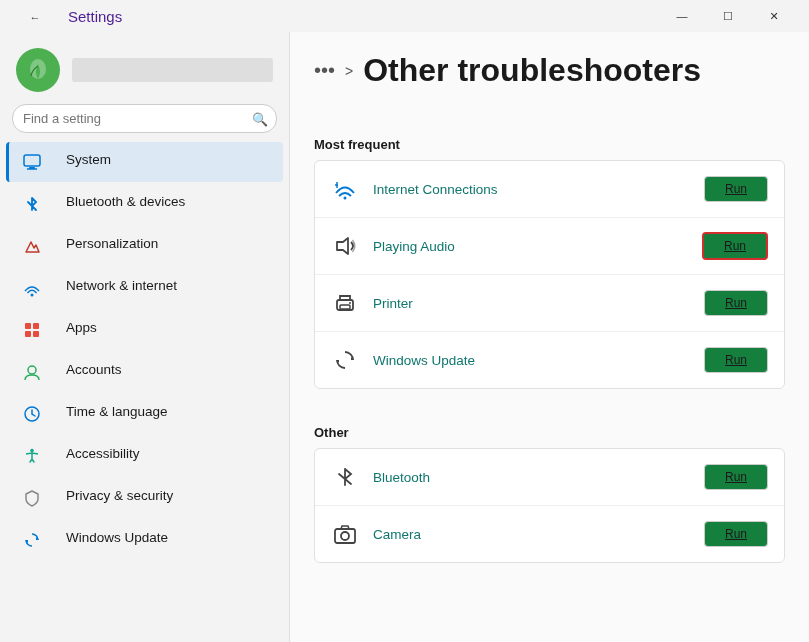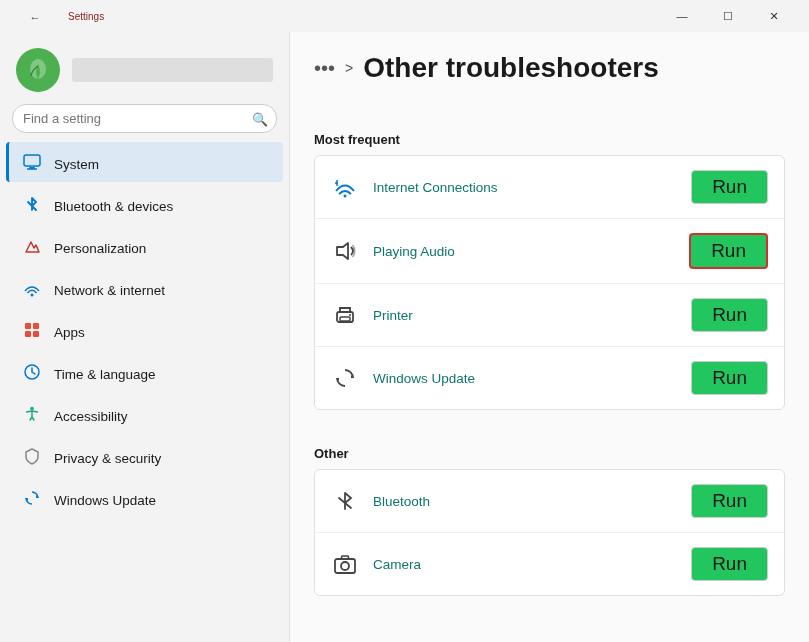--- a/index.html
+++ b/index.html
@@ -20,22 +20,22 @@
       height: 32px;
       padding: 0 12px 0 12px;
       flex-shrink: 0;
     }
     .titlebar-left {
       display: flex;
       align-items: center;
       gap: 10px;
     }
     .titlebar-title {
-      font-size: 10px;
-      color: #7f1d1d;
+      font-size: 15px;
+      color: #4c1d95;
     }
     .titlebar-controls {
       display: flex;
       gap: 0;
     }
     .titlebar-btn {
       width: 46px;
       height: 32px;
       border: none;
       background: transparent;
@@ -102,23 +102,23 @@
     .sidebar-search .search-icon {
       position: absolute;
       right: 8px;
       top: 50%;
       transform: translateY(-50%);
       color: #666;
       font-size: 13px;
     }
     .nav-item {
       display: flex;
-      align-items: flex-end;
+      align-items: flex-start;
       padding: 10px 16px;
-      gap: 12px;
+      gap: 24px;
       cursor: pointer;
       border-radius: 4px;
       margin: 1px 6px;
       font-size: 13.5px;
       color: #1a1a1a;
     }
     .nav-item.active {
       background: #dce9f5;
       border-left: 3px solid #0078d4;
       padding-left: 13px;
@@ -147,21 +147,21 @@
     .breadcrumb-dots {
       font-size: 20px;
       color: #555;
       cursor: pointer;
     }
     .breadcrumb-arrow {
       font-size: 14px;
       color: #555;
     }
     .main-title {
-      font-size: 28px;
+      font-size: 32px;
       font-weight: 700;
       color: #1a1a1a;
     }
     .section-label {
       font-size: 13px;
       font-weight: 600;
       color: #1a1a1a;
       padding: 8px 24px 8px 24px;
     }
     .ts-icon {
@@ -175,25 +175,26 @@
       flex-shrink: 0;
     }
     .ts-name {
       flex: 1;
       font-size: 13.5px;
       color: #0f766e;
     }
     .run-btn {
       padding: 5px 20px;
       border: 1px solid #ccc;
-      background: #22c55e;
+      background: #15803d;
       border-radius: 4px;
-      font-size: 19px;
+      font-size: 12px;
       cursor: pointer;
       color: #1a1a1a;
+      text-decoration: underline;
     }
     .run-btn.highlighted {
       border: 2px solid #d32f2f;
     }
     .section-group {
       margin-bottom: 8px;
       margin-top: 28px;
     }
     
     .card-group {
@@ -292,20 +293,29 @@
             <rect x="10" y="2" width="6" height="6" rx="1" fill="#e74c3c"></rect>
             <rect x="2" y="10" width="6" height="6" rx="1" fill="#e74c3c"></rect>
             <rect x="10" y="10" width="6" height="6" rx="1" fill="#e74c3c"></rect>
           </svg>
       </span>
       <span>Apps</span>
     </div>
     <div class="nav-item">
       <span class="nav-icon">
         <svg width="18" height="18" viewBox="0 0 18 18">
+            <circle cx="9" cy="7" r="4" fill="none" stroke="#27ae60" stroke-width="1.5"></circle>
+            <path d="M2 17 Q2 12 9 12 Q16 12 16 17" fill="none" stroke="#27ae60" stroke-width="1.5"></path>
+          </svg>
+      </span>
+      <span>Accounts</span>
+    </div>
+    <div class="nav-item">
+      <span class="nav-icon">
+        <svg width="18" height="18" viewBox="0 0 18 18">
             <circle cx="9" cy="9" r="7" fill="none" stroke="#0078d4" stroke-width="1.5"></circle>
             <path d="M9 5 L9 9 L12 11" fill="none" stroke="#0078d4" stroke-width="1.5" stroke-linecap="round"></path>
           </svg>
       </span>
       <span>Time &amp; language</span>
     </div>
     <div class="nav-item">
       <span class="nav-icon">
         <svg width="18" height="18" viewBox="0 0 18 18">
             <circle cx="9" cy="3.5" r="1.8" fill="#1a8"></circle>

